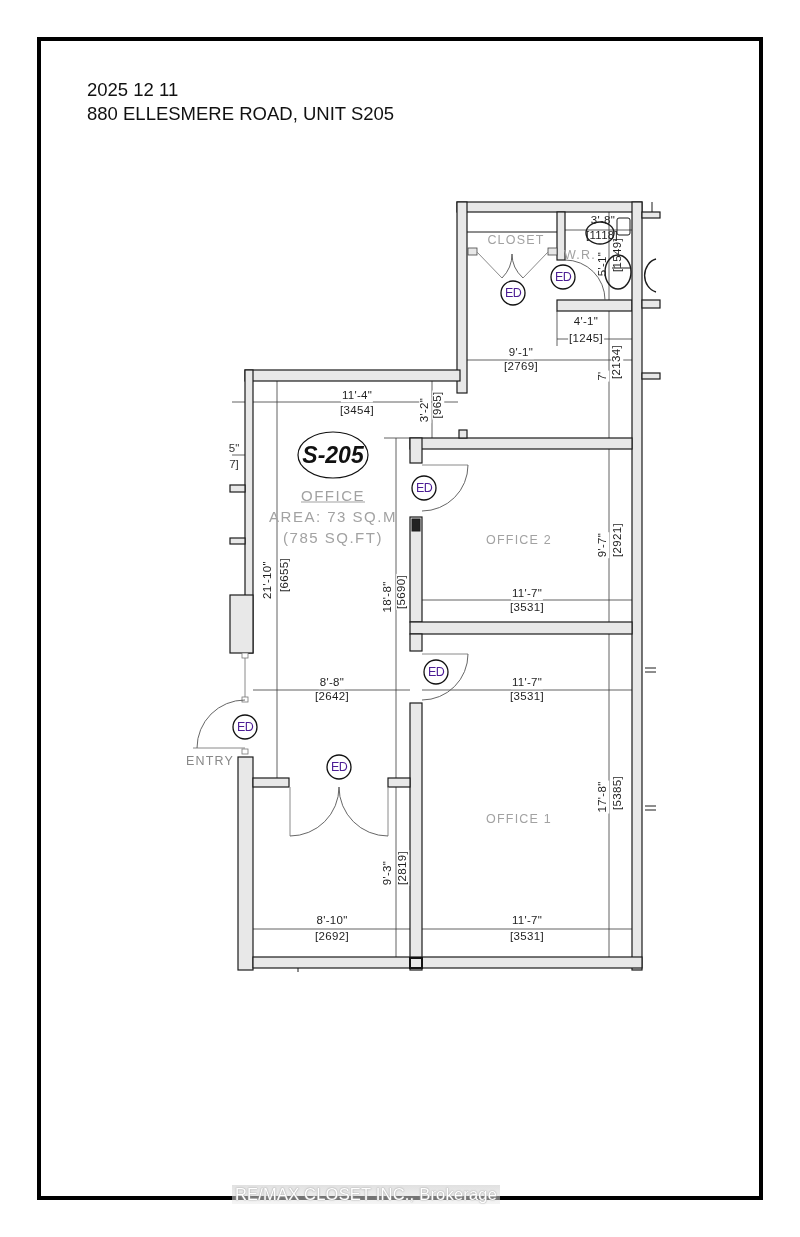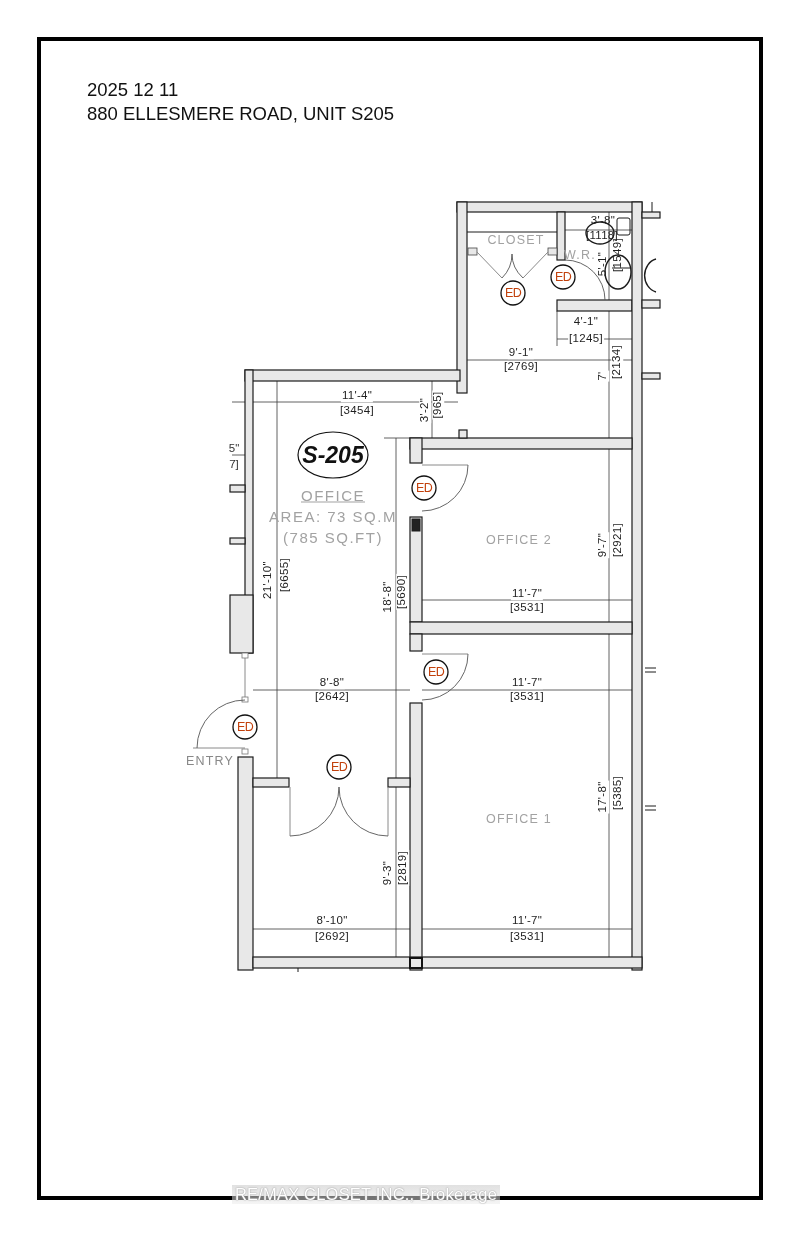--- a/index.html
+++ b/index.html
@@ -15,21 +15,21 @@
 
   .header { position: absolute; left: 87px; top: 78px; font-size: 18.5px; color: #111; line-height: 24px; }
   .header div { white-space: nowrap; }
 
   .lbl { position: absolute; transform: translate(-50%, -50%); white-space: nowrap; line-height: 1; }
   .lbl.v { transform: translate(-50%, -50%) rotate(-90deg); }
   .dim { font-size: 11.5px; color: #1e1e1e; background: #ffffff; padding: 0 1px; letter-spacing: 0.3px; }
   .room { font-size: 12.5px; color: #a2a2a2; letter-spacing: 1.2px; background: transparent; }
   .room.big { font-size: 15px; letter-spacing: 1.5px; }
   .room.u { text-decoration: underline; text-align: center; }
-  .tag { font-size: 12.5px; color: #c2410c; letter-spacing: -0.8px; }
+  .tag { font-size: 12.5px; color: #4c1d95; letter-spacing: -0.8px; }
   .unitid { font-size: 23px; font-weight: bold; color: #111; font-style: italic; }
   .partial { font-size: 11.5px; color: #333; }
 
   .watermark { position: absolute; left: 232px; top: 1185px; width: 268px; height: 19px;
                background: linear-gradient(to bottom, rgba(200,200,200,0.55), rgba(235,235,235,0.5));
                color: #ffffff; font-size: 16.5px; line-height: 19px; text-align: center;
                text-shadow: 0 0 1px #9a9a9a, 0 0 2px #b0b0b0; letter-spacing: 0.2px; white-space: nowrap; }
 </style>
 </head>
 <body>

